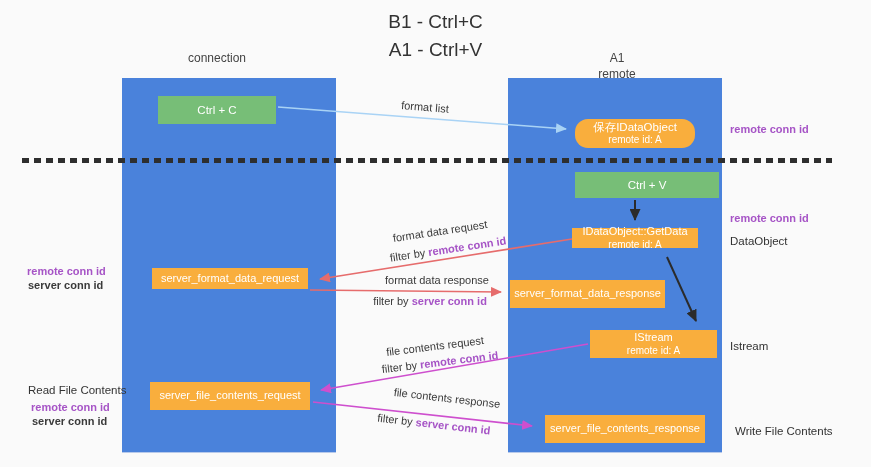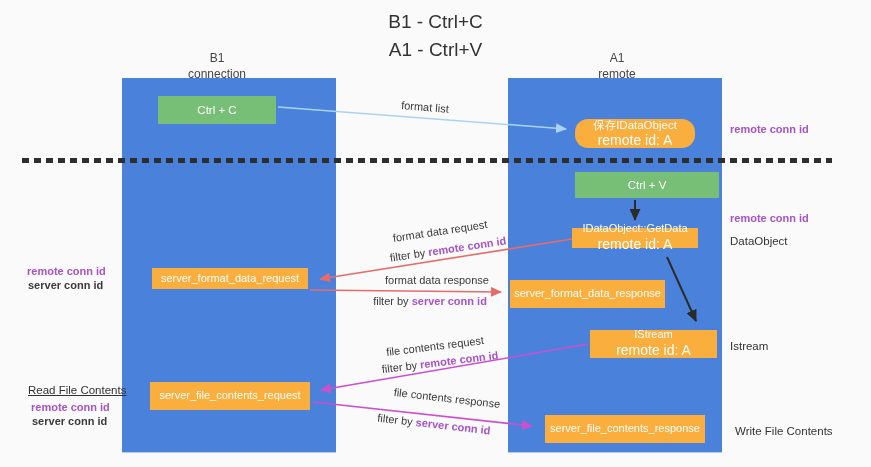--- a/index.html
+++ b/index.html
@@ -10,21 +10,21 @@
   .hdr{position:absolute;text-align:center;font-size:12px;color:#444;line-height:1.3;}
 
   .lane{position:absolute;background:var(--lane-blue,#4a82db);box-shadow:0 1px 0 rgba(140,170,225,.6);}
 
   .dash{position:absolute;height:5px;background:repeating-linear-gradient(90deg,#2e2e2e 0 7px,transparent 7px 12px);}
 
   .node{position:absolute;display:flex;flex-direction:column;align-items:center;justify-content:center;
         color:#fff;text-align:center;font-size:11.5px;line-height:1.25;white-space:nowrap;}
   .node.green{background:var(--box-green,#77be77);}
   .node.orange{background:var(--box-orange,#f9ae3d);}
-  .node .l2{font-size:14px;}
+  .node .l2{font-size:10px;}
 
   svg.arrows{position:absolute;left:0;top:0;pointer-events:none;}
   .s-blue{stroke:var(--arrow-blue,#a9d3f5);stroke-width:1.5;}
   .s-black{stroke:var(--arrow-black,#2b2b2b);stroke-width:2;}
   .s-red{stroke:var(--arrow-red,#e66c6c);stroke-width:1.6;}
   .s-mag{stroke:var(--arrow-magenta,#ce4fce);stroke-width:1.6;}
   .f-blue{fill:var(--arrow-blue,#a9d3f5);}
   .f-black{fill:var(--arrow-black,#2b2b2b);}
   .f-red{fill:var(--arrow-red,#e66c6c);}
   .f-mag{fill:var(--arrow-magenta,#ce4fce);}
@@ -41,21 +41,20 @@
 <body>
 
 <div class="canvas">
 
   <div class="title" style="top:8px;">
     <div>B1 - Ctrl+C</div>
     <div>A1 - Ctrl+V</div>
   </div>
 
   <div class="hdr" style="left:122px;top:51px;width:190px;">
-    <div>B1</div>
     <div>connection</div>
   </div>
   <div class="hdr" style="left:508px;top:51px;width:218px;">
     <div>A1</div>
     <div>remote</div>
   </div>
 
   <div class="lane" style="left:122px;top:78px;width:214px;height:374px;"></div>
   <div class="lane" style="left:508px;top:78px;width:214px;height:374px;"></div>
 
@@ -136,17 +135,17 @@
 
   <div class="side bold-purple" style="left:730px;top:122px;">remote conn id</div>
   <div class="side bold-purple" style="left:730px;top:211px;">remote conn id</div>
   <div class="side black12" style="left:730px;top:234px;">DataObject</div>
   <div class="side black12" style="left:730px;top:339px;">Istream</div>
   <div class="side black12" style="left:735px;top:424px;">Write File Contents</div>
 
   <div class="side bold-purple" style="left:27px;top:264px;">remote conn id</div>
   <div class="side greentxt" style="left:28px;top:278px;">server conn id</div>
 
-  <div class="side black12" style="left:28px;top:383px;text-decoration:underline;">Read File Contents</div>
+  <div class="side black12" style="left:28px;top:383px;">Read File Contents</div>
   <div class="side bold-purple" style="left:31px;top:400px;">remote conn id</div>
   <div class="side greentxt" style="left:32px;top:414px;">server conn id</div>
 
 </div>
 
 </body></html>

